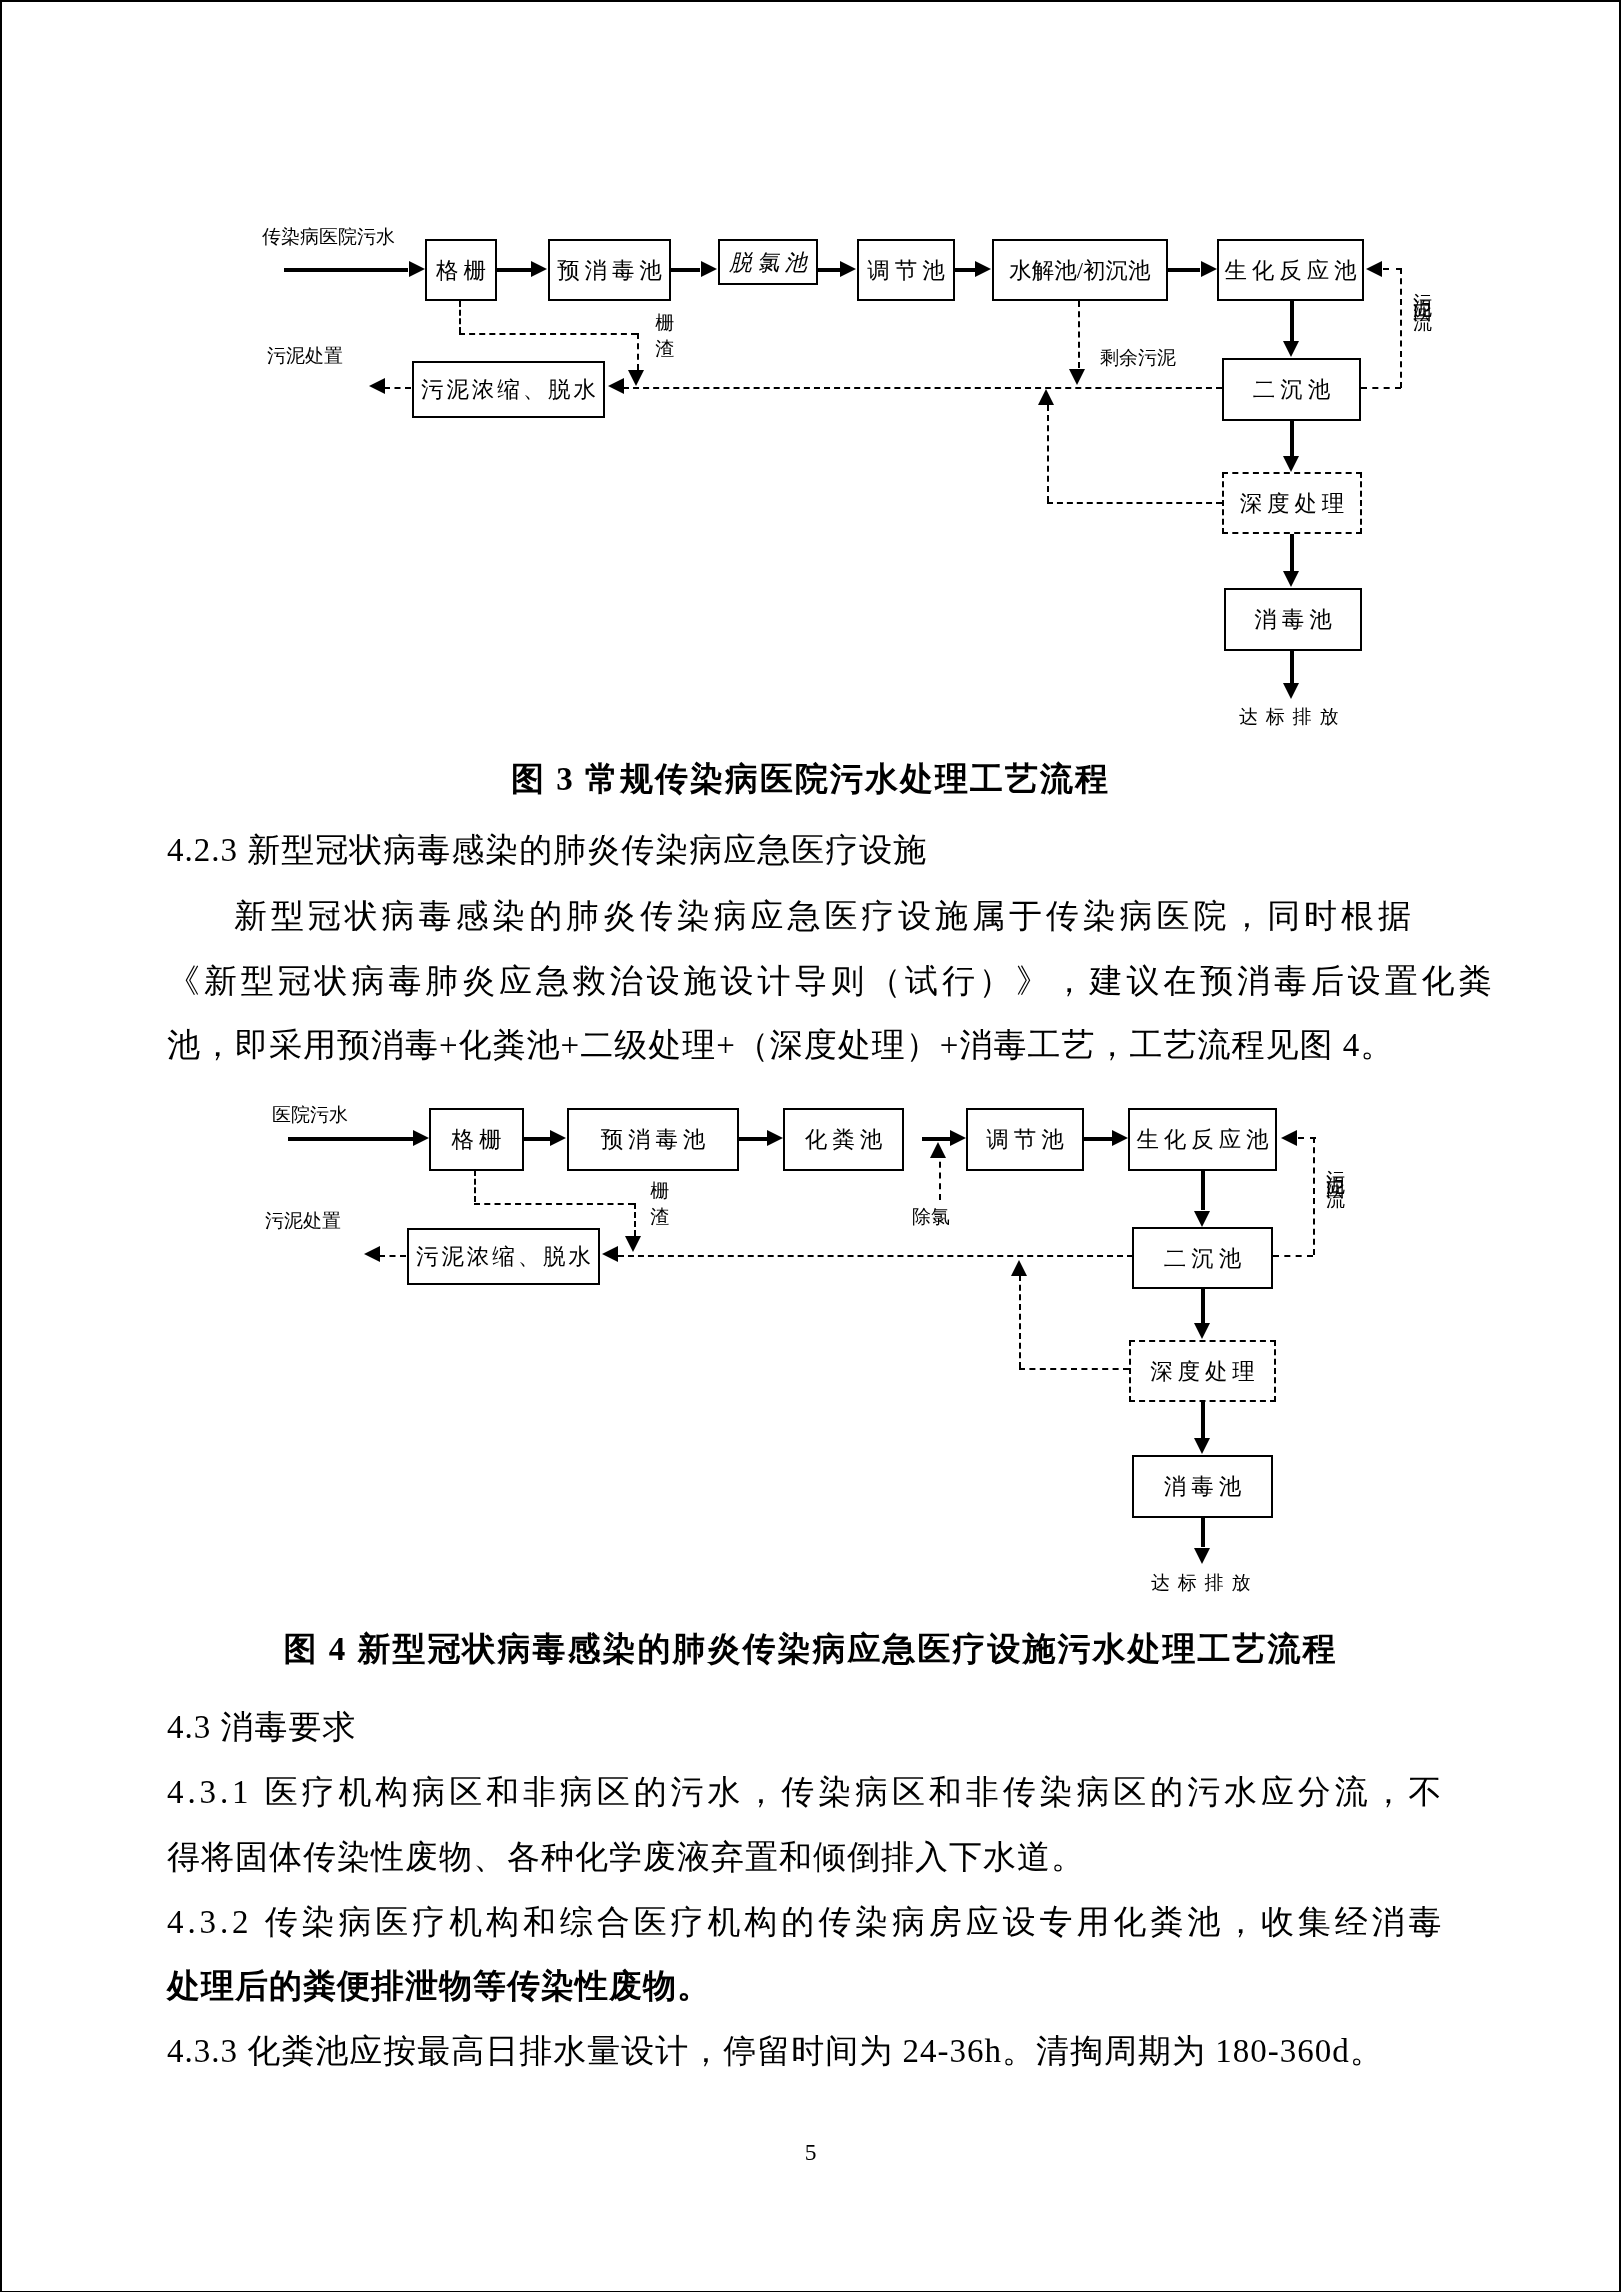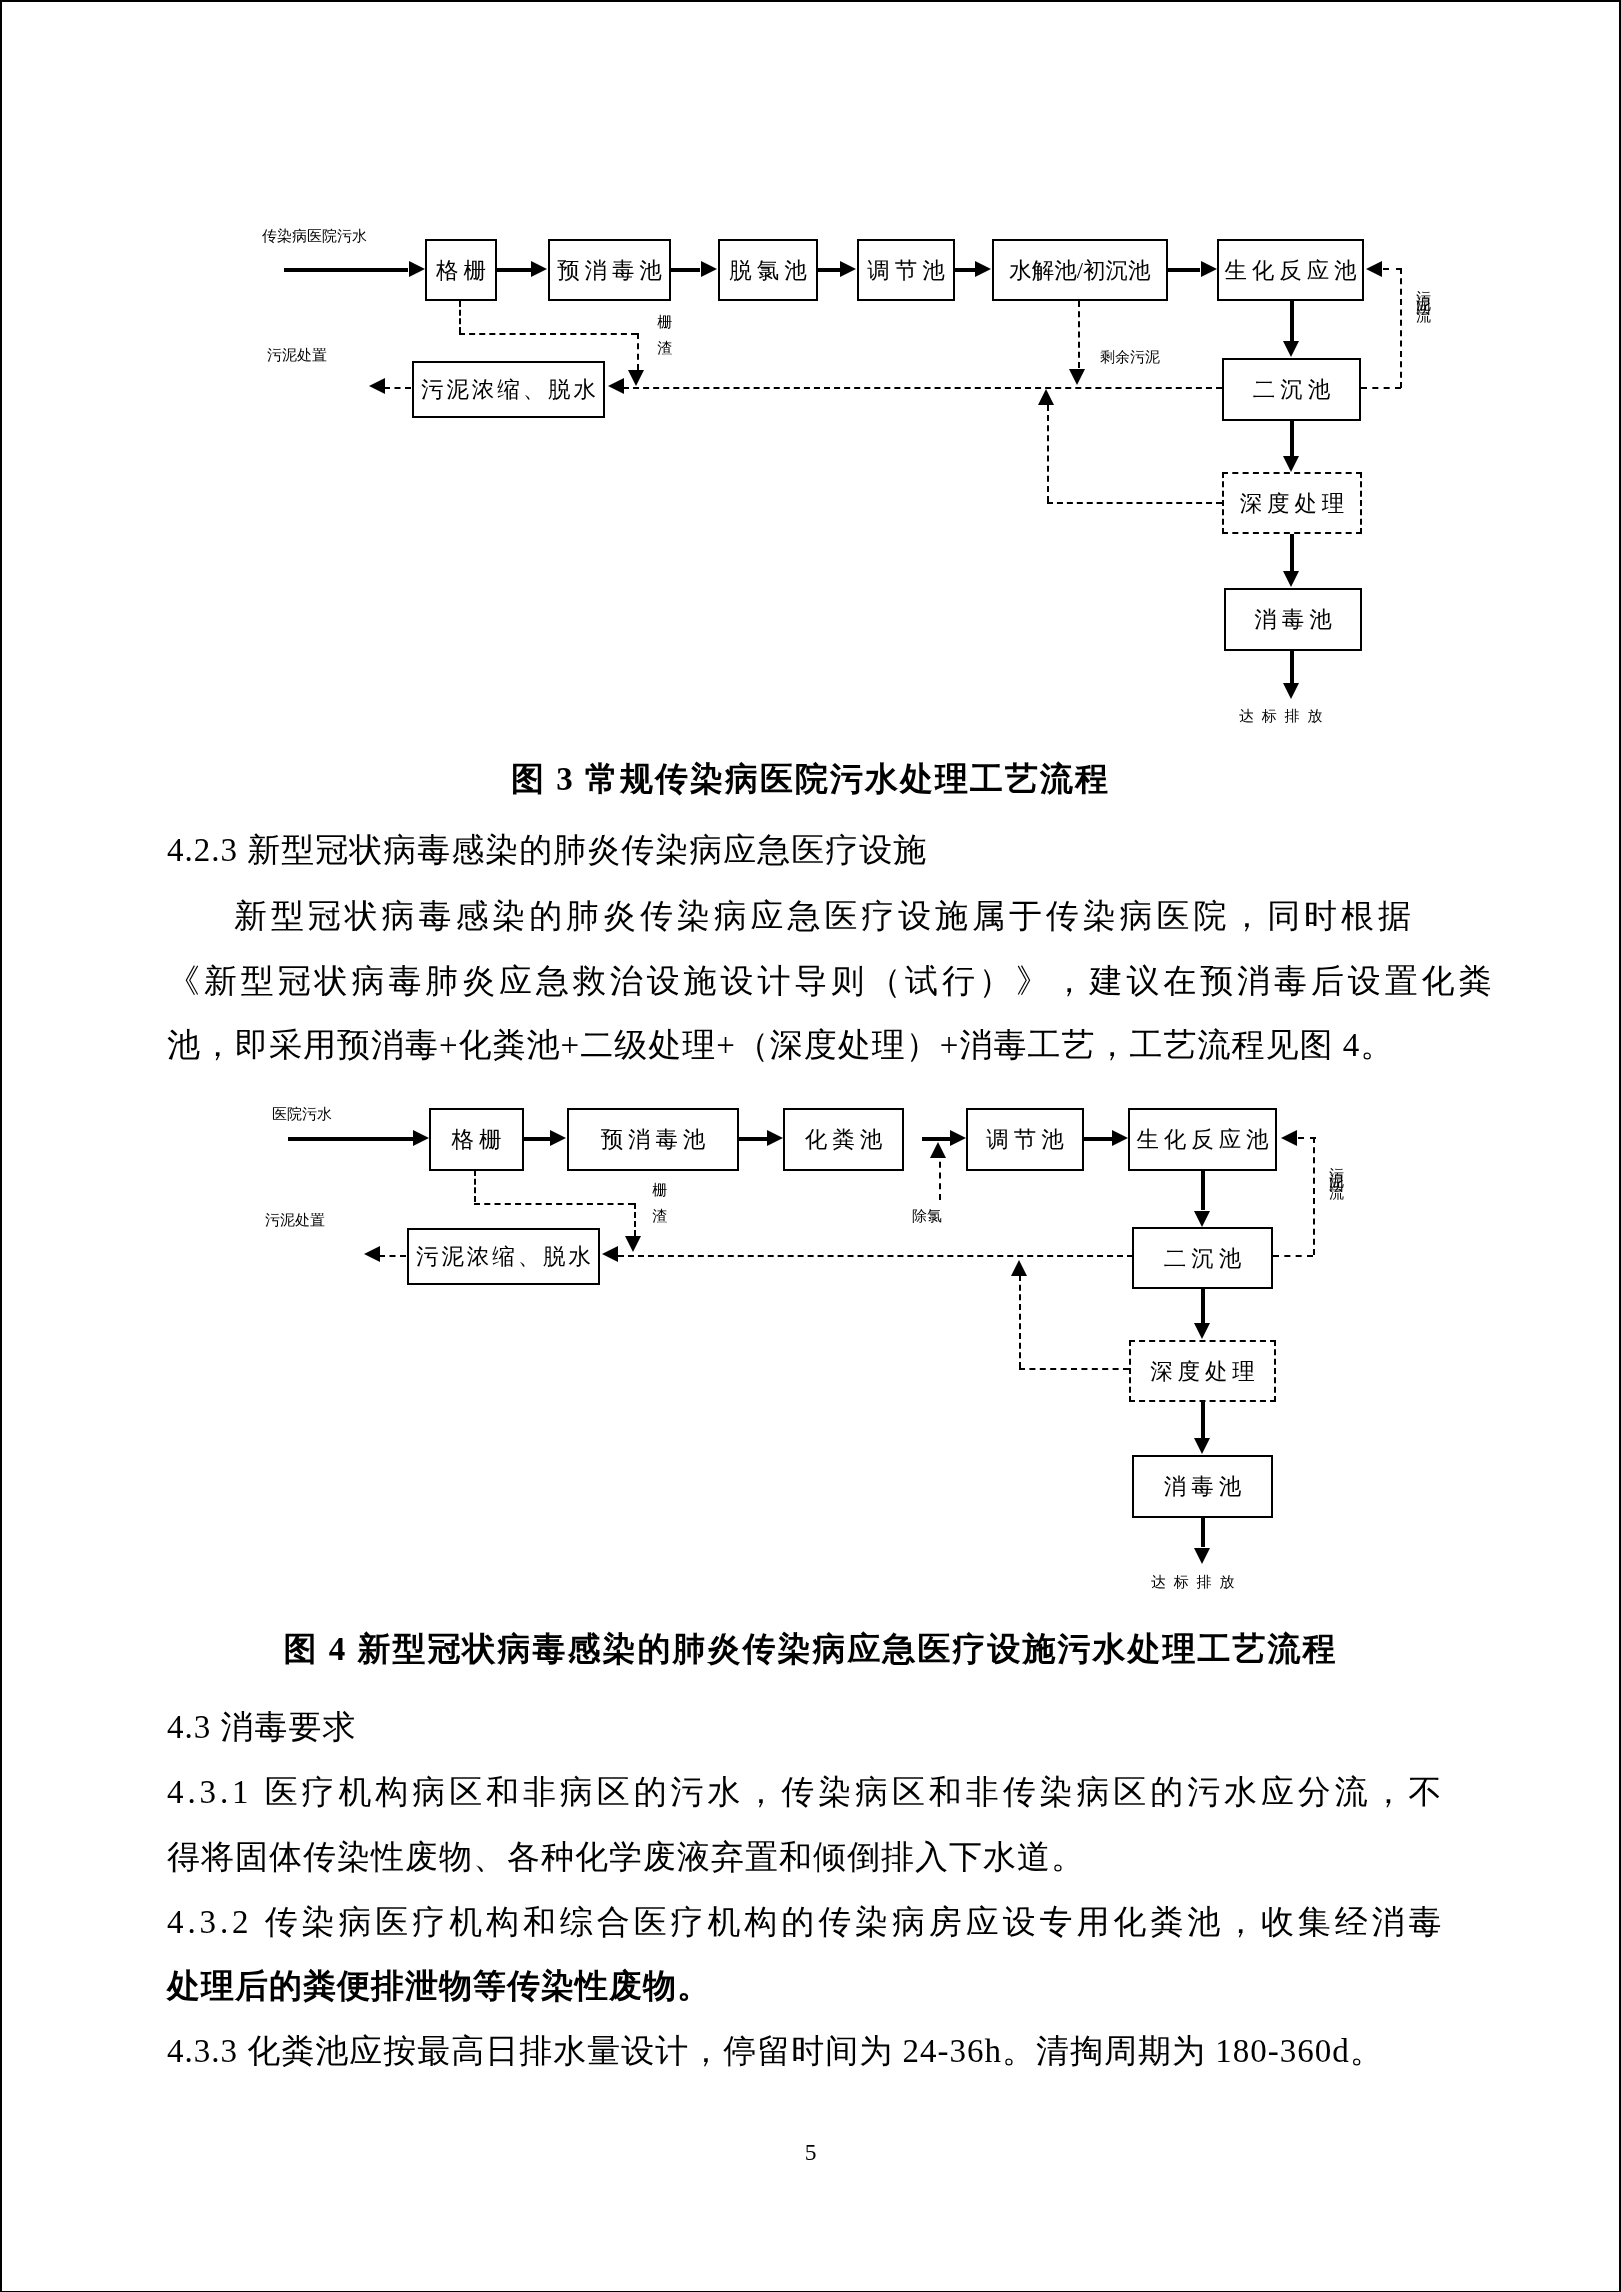--- a/index.html
+++ b/index.html
@@ -10,21 +10,21 @@
   }
   
   .fbox{
     position:absolute;border:2.9px solid #000;box-sizing:border-box;background:#fff;
     display:flex;align-items:center;justify-content:center;
     font-size:22.5px;letter-spacing:4.9px;white-space:nowrap;text-indent:4.9px;
   }
   .fbox.dashed{border:2.9px dashed #000;}
   .fbox.ls0{letter-spacing:0;text-indent:0;}
   .fbox.ls3{letter-spacing:2.9px;text-indent:2.9px;}
-  .lbl{position:absolute;font-size:15px;white-space:nowrap;line-height:25.5px;}
+  .lbl{position:absolute;font-size:19px;white-space:nowrap;line-height:25.5px;}
   .lbl.vert{writing-mode:vertical-rl;letter-spacing:5.9px;white-space:normal;}
   .lbl.wrap{white-space:normal;width:25.5px;word-break:break-all;text-align:center;}
   .lbl.sp{letter-spacing:7.8px;}
   .hl{position:absolute;height:3.9px;background:#000;}
   .vl{position:absolute;width:3.9px;background:#000;}
   .hd{position:absolute;height:0;border-top:2.9px dashed #000;}
   .vd{position:absolute;width:0;border-left:2.9px dashed #000;}
   .tr,.tl,.tu,.td{position:absolute;width:0;height:0;}
   .tr{border-top:8.8px solid transparent;border-bottom:8.8px solid transparent;border-left:16.7px solid #000;}
   .tl{border-top:8.8px solid transparent;border-bottom:8.8px solid transparent;border-right:16.7px solid #000;}
@@ -39,21 +39,21 @@
 </head>
 <body>
 
 <div class="page">
 
   <div>
     <span class="lbl" style="left:260px;top:222px;">传染病医院污水</span>
 
     <div class="fbox" style="left:423px;top:237px;width:72px;height:62px;">格栅</div>
     <div class="fbox" style="left:546px;top:237px;width:123px;height:62px;">预消毒池</div>
-    <div class="fbox" style="left:716px;top:237px;width:100px;height:62px;">脱氯池</div>
+    <div class="fbox" style="left:716px;top:237px;width:100px;height:46px;font-style:italic;">脱氯池</div>
     <div class="fbox" style="left:855px;top:237px;width:98px;height:62px;">调节池</div>
     <div class="fbox ls0" style="left:990px;top:237px;width:176px;height:62px;">水解池/初沉池</div>
     <div class="fbox" style="left:1215px;top:237px;width:147px;height:62px;">生化反应池</div>
 
     <div class="hl" style="left:282px;top:266px;width:124px;"></div>
     <div class="tr" style="left:407px;top:259px;"></div>
     <div class="hl" style="left:495px;top:266px;width:34px;"></div>
     <div class="tr" style="left:529px;top:259px;"></div>
     <div class="hl" style="left:668px;top:266px;width:30px;"></div>
     <div class="tr" style="left:699px;top:259px;"></div>

